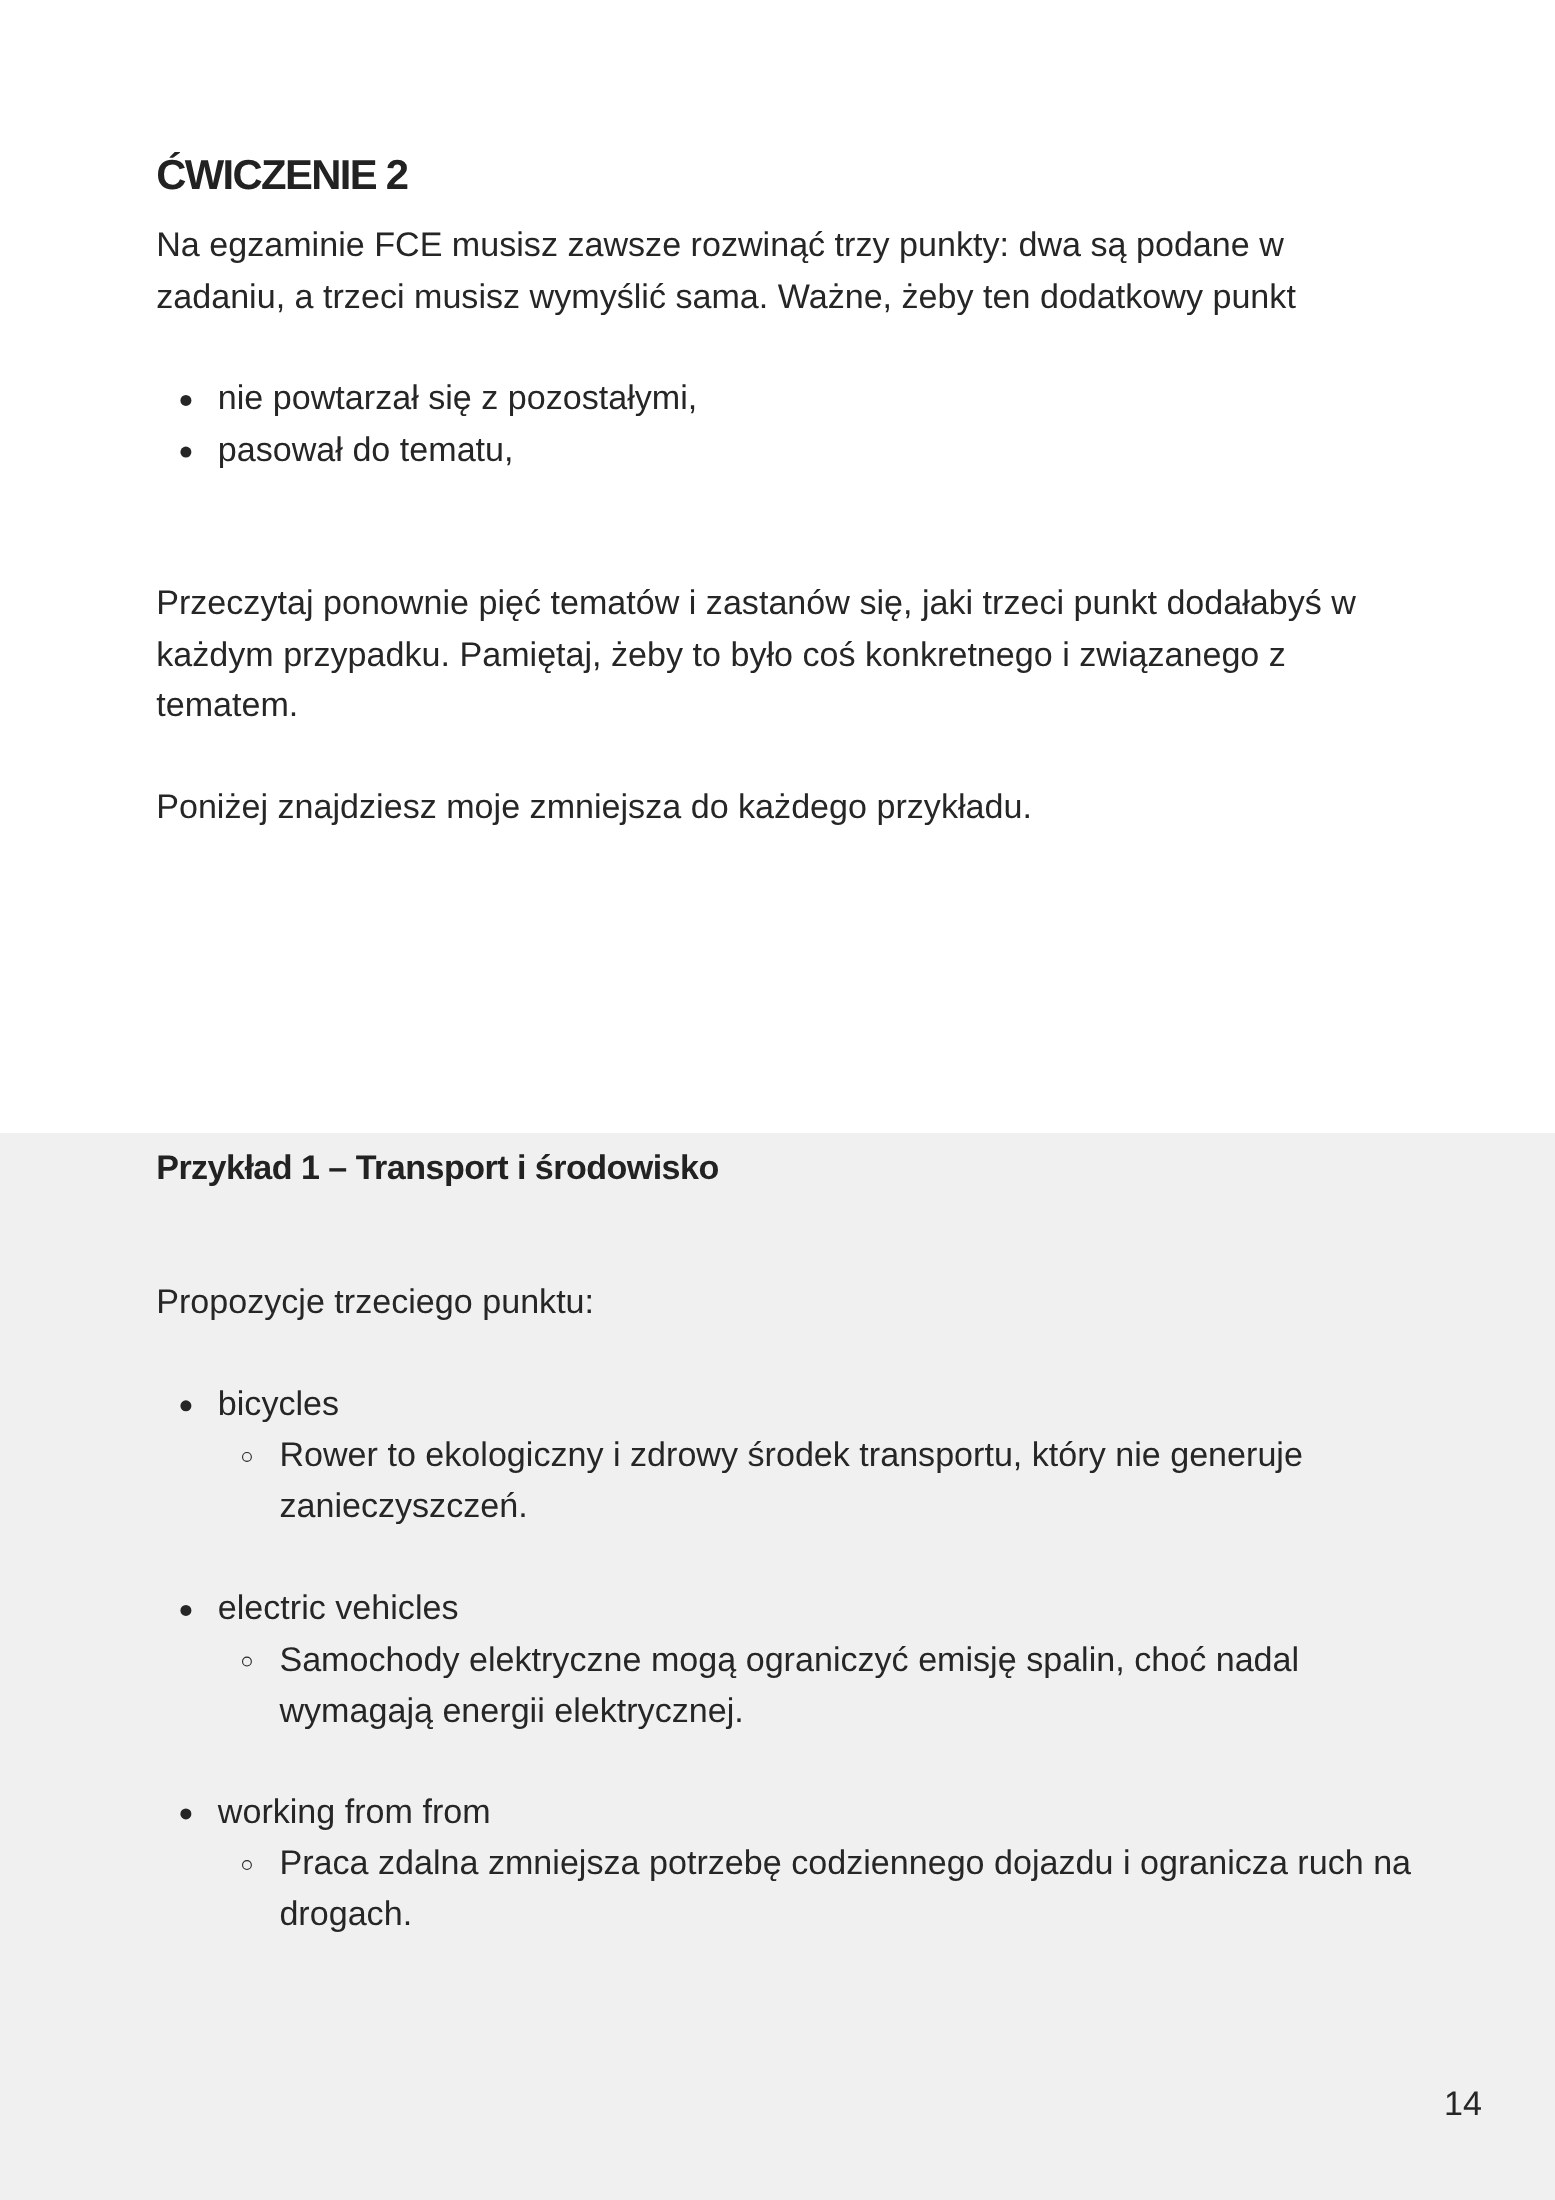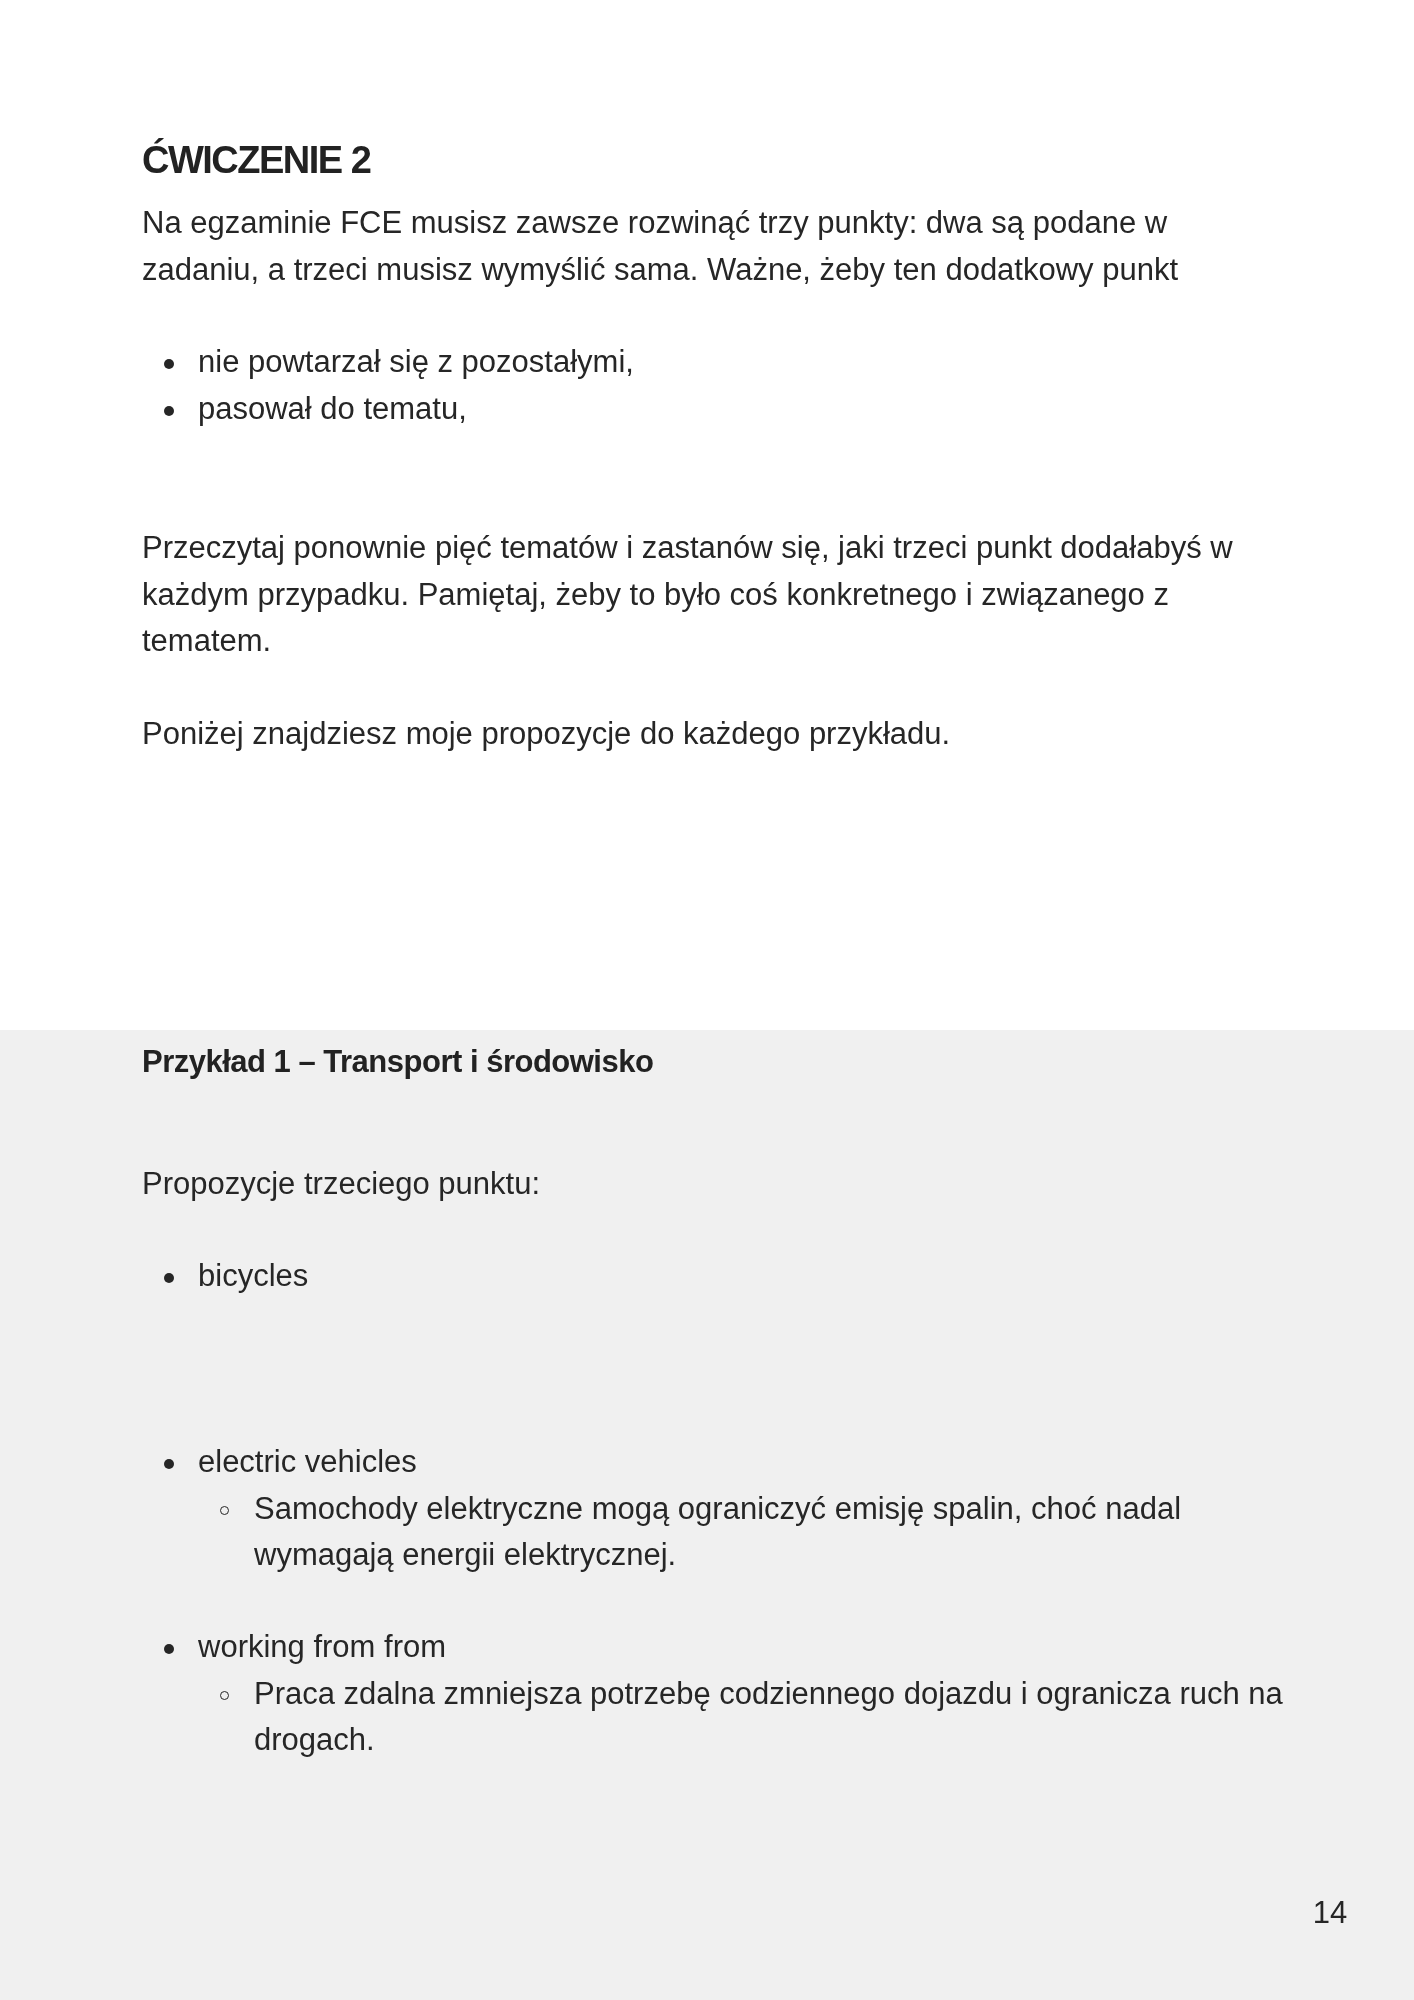--- a/index.html
+++ b/index.html
@@ -134,30 +134,36 @@
     <span>nie powtarzał się z pozostałymi,</span>
   </li>
   <li>
     <span class="bullet-disc"></span>
     <span>pasował do tematu,</span>
   </li>
 </ul>
 
 <p class="content body-text p2">Przeczytaj ponownie pięć tematów i zastanów się, jaki trzeci punkt dodałabyś w każdym przypadku. Pamiętaj, żeby to było coś konkretnego i związanego z tematem.</p>
 
-<p class="content body-text p3">Poniżej znajdziesz moje propozycje do każdego przykładu.</p>
+<p class="content body-text p3">Poniżej znajdziesz moje zmniejsza do każdego przykładu.</p>
 
 <div class="content ex-title">Przykład 1 – Transport i środowisko</div>
 
 <p class="content body-text ex-intro">Propozycje trzeciego punktu:</p>
 
 <ul class="content list ex-item-1">
   <li>
     <span class="bullet-disc"></span>
     <span>bicycles</span>
+    <ul class="sublist">
+      <li>
+        <span class="bullet-circle"></span>
+        <span>Rower to ekologiczny i zdrowy środek transportu, który nie generuje zanieczyszczeń.</span>
+      </li>
+    </ul>
   </li>
 </ul>
 
 <ul class="content list ex-item-2">
   <li>
     <span class="bullet-disc"></span>
     <span>electric vehicles</span>
     <ul class="sublist">
       <li>
         <span class="bullet-circle"></span>

